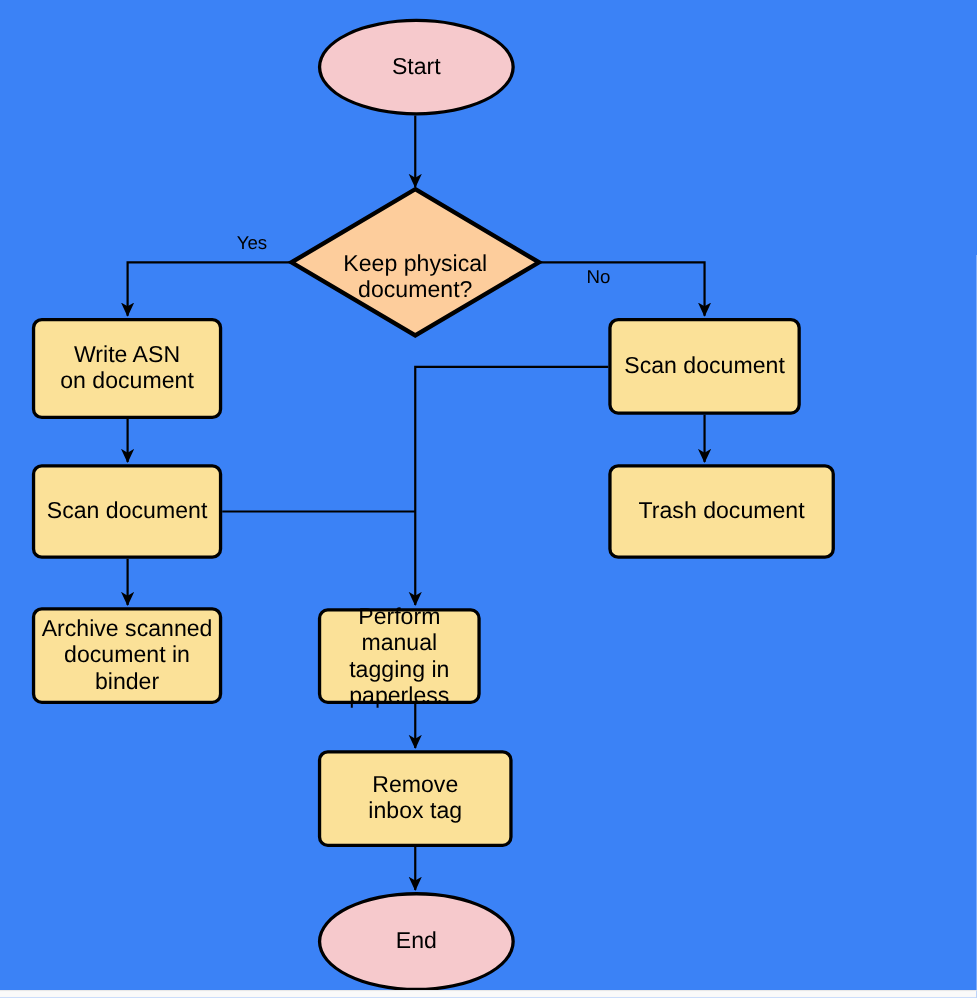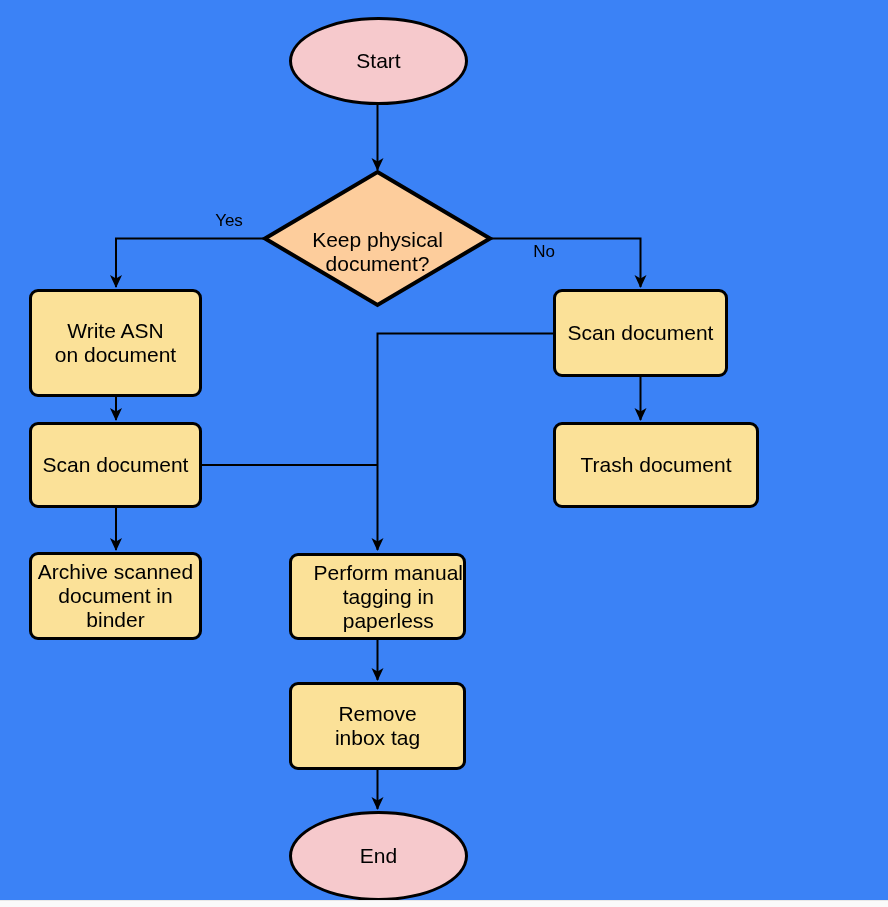--- a/index.html
+++ b/index.html
@@ -80,26 +80,26 @@
   .page-edge {
     position: absolute;
     left: 0; top: 900px;
     width: 888px; height: 7px;
     border-top: 1px solid var(--page-edge, #E8E8E8);
     background: var(--page-below, #FAFAFA);
   }
 
   
   .n-start       { left: 289px; top: 17px;  width: 179px; height: 88px; }
-  .n-write-asn   { left: 29px;  top: 289px; width: 173px; height: 108px; }
+  .n-write-asn   { left: 29px;  top: 289px; width: 173px; height: 92px; }
   .n-scan-left   { left: 29px;  top: 422px; width: 173px; height: 86px; }
   .n-archive     { left: 29px;  top: 552px; width: 173px; height: 88px; }
   .n-scan-right  { left: 553px; top: 289px; width: 175px; height: 88px; }
   .n-trash       { left: 553px; top: 422px; width: 206px; height: 86px; }
-  .n-tagging     { left: 289px; top: 553px; width: 177px; height: 87px; justify-content: flex-end; }
+  .n-tagging     { left: 289px; top: 553px; width: 148px; height: 87px; }
   .n-remove      { left: 289px; top: 682px; width: 177px; height: 88px; }
   .n-end         { left: 289px; top: 811px; width: 179px; height: 90px; }
 </style>
 </head>
 <body>
 
 <div class="canvas">
 
   <svg class="edges-layer" viewBox="0 0 888 907" xmlns="http://www.w3.org/2000/svg">
     <defs>

